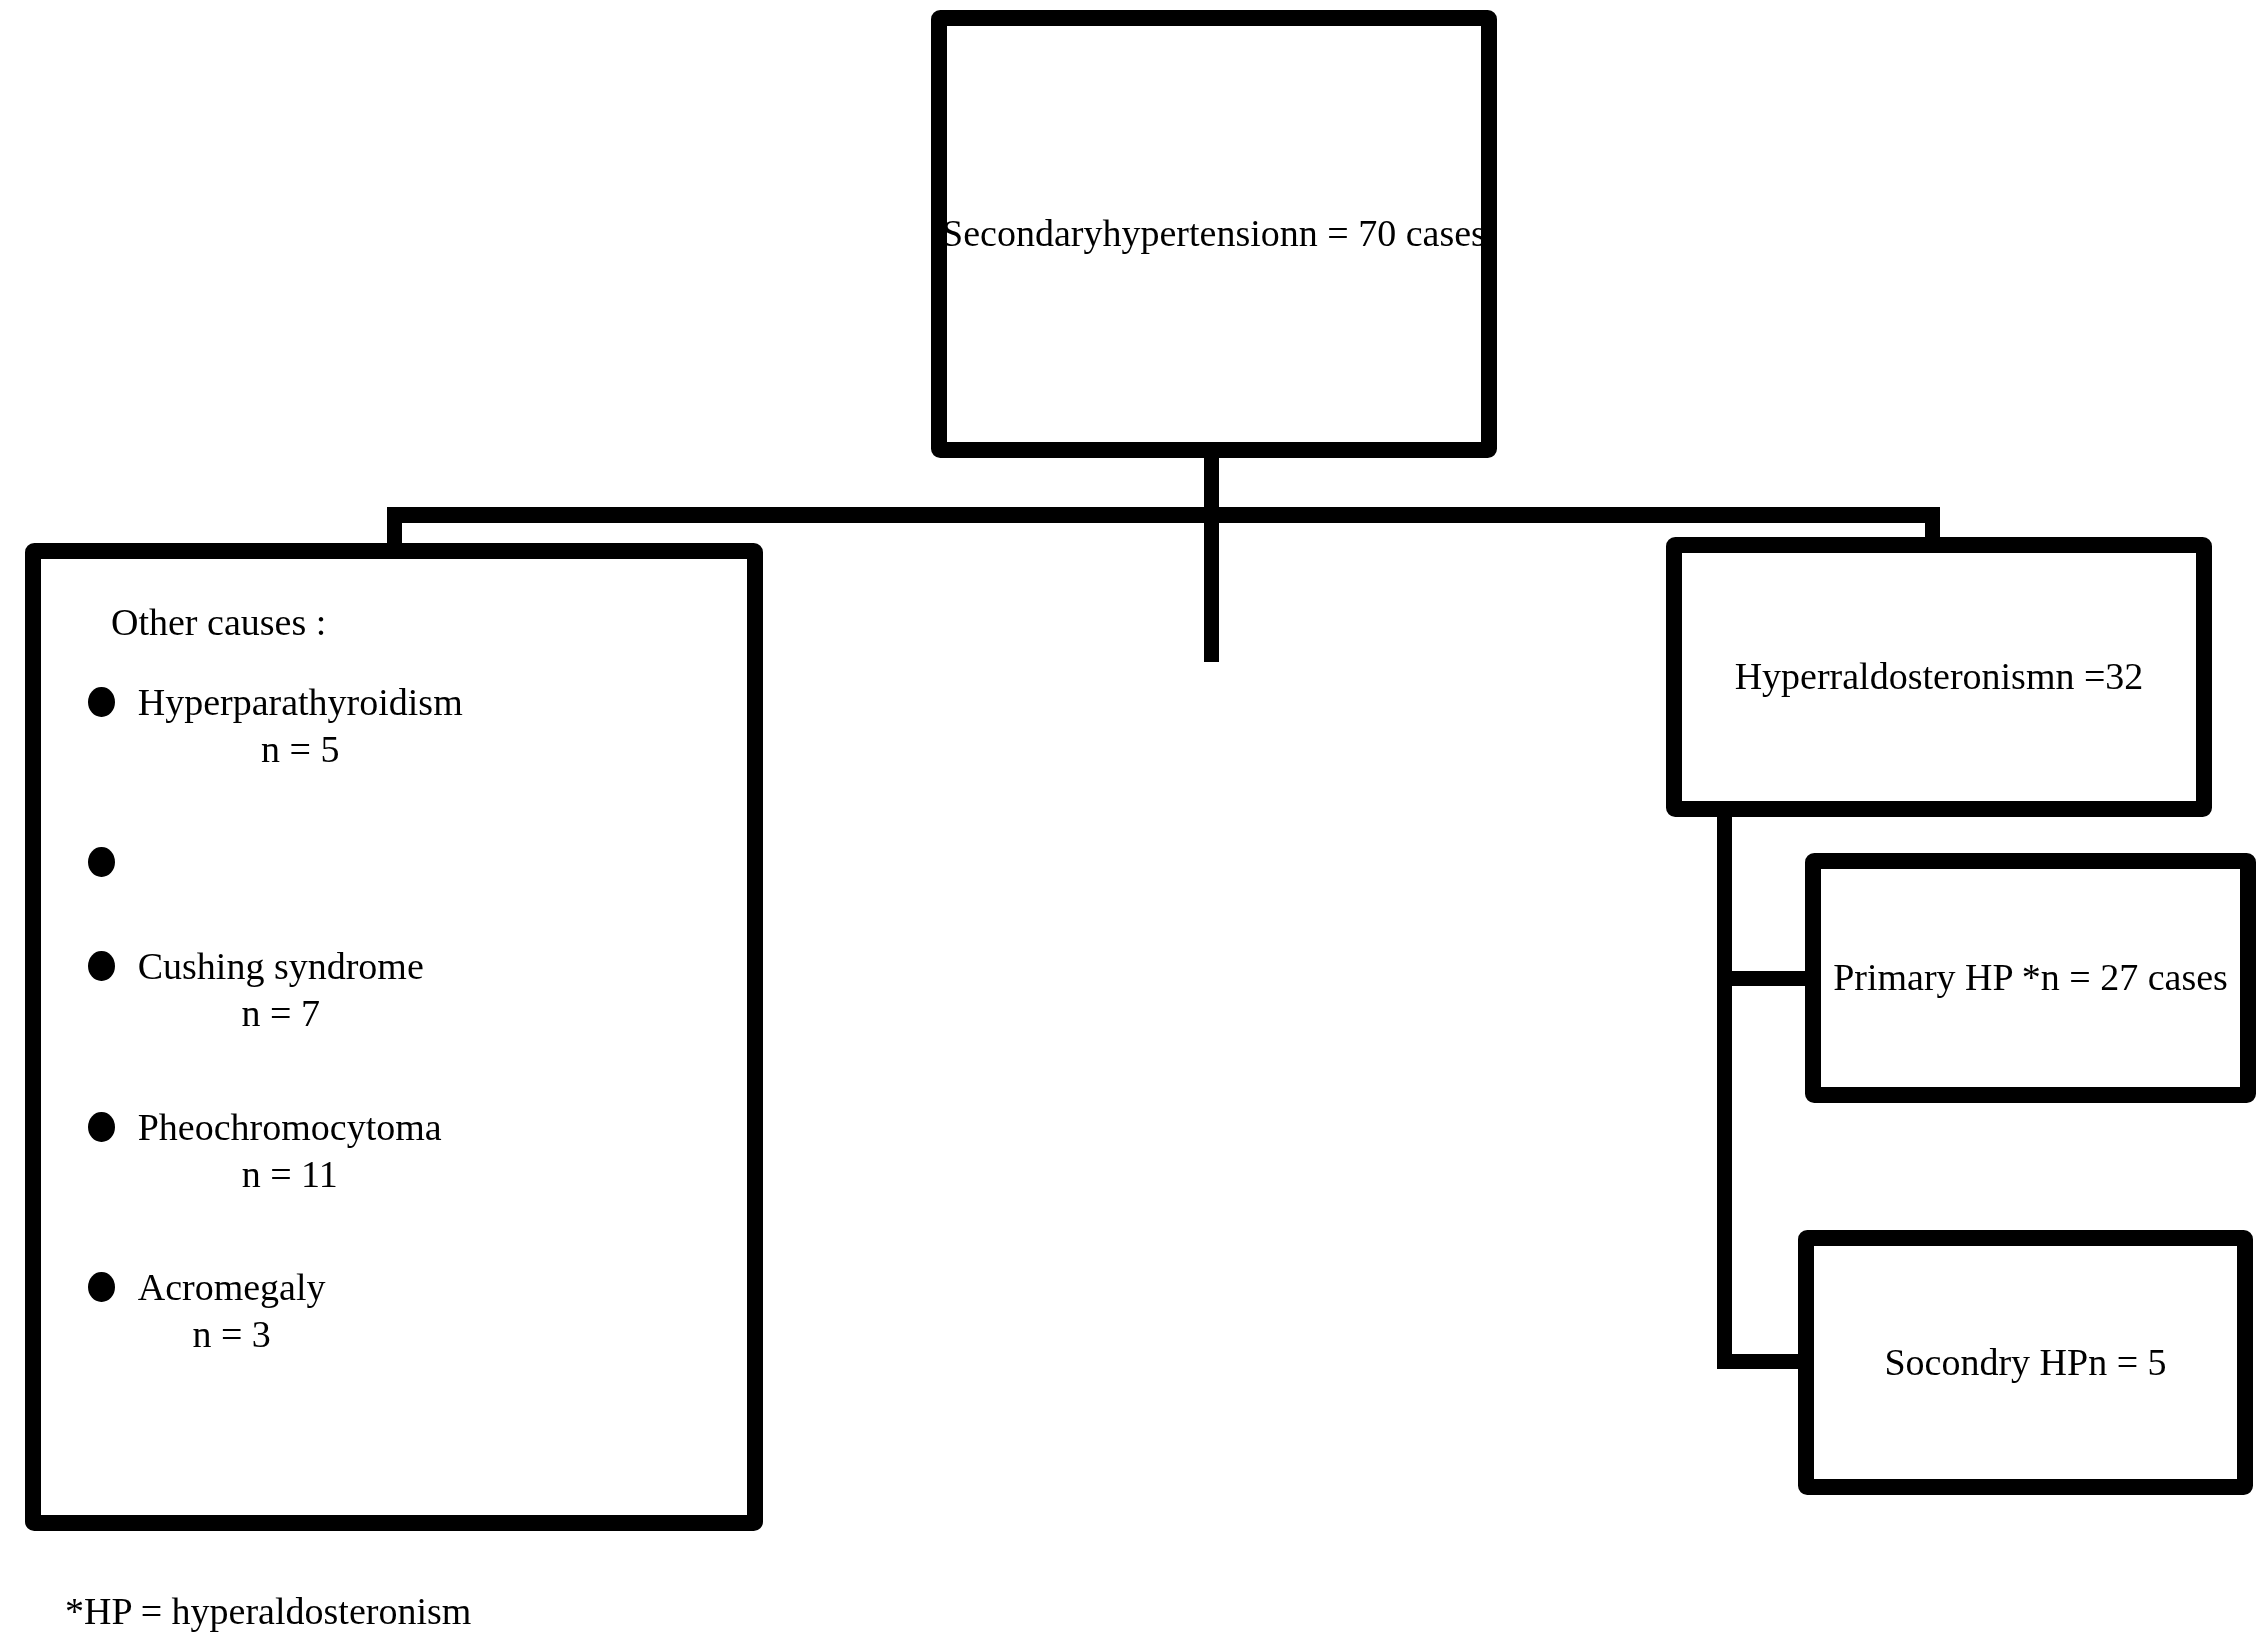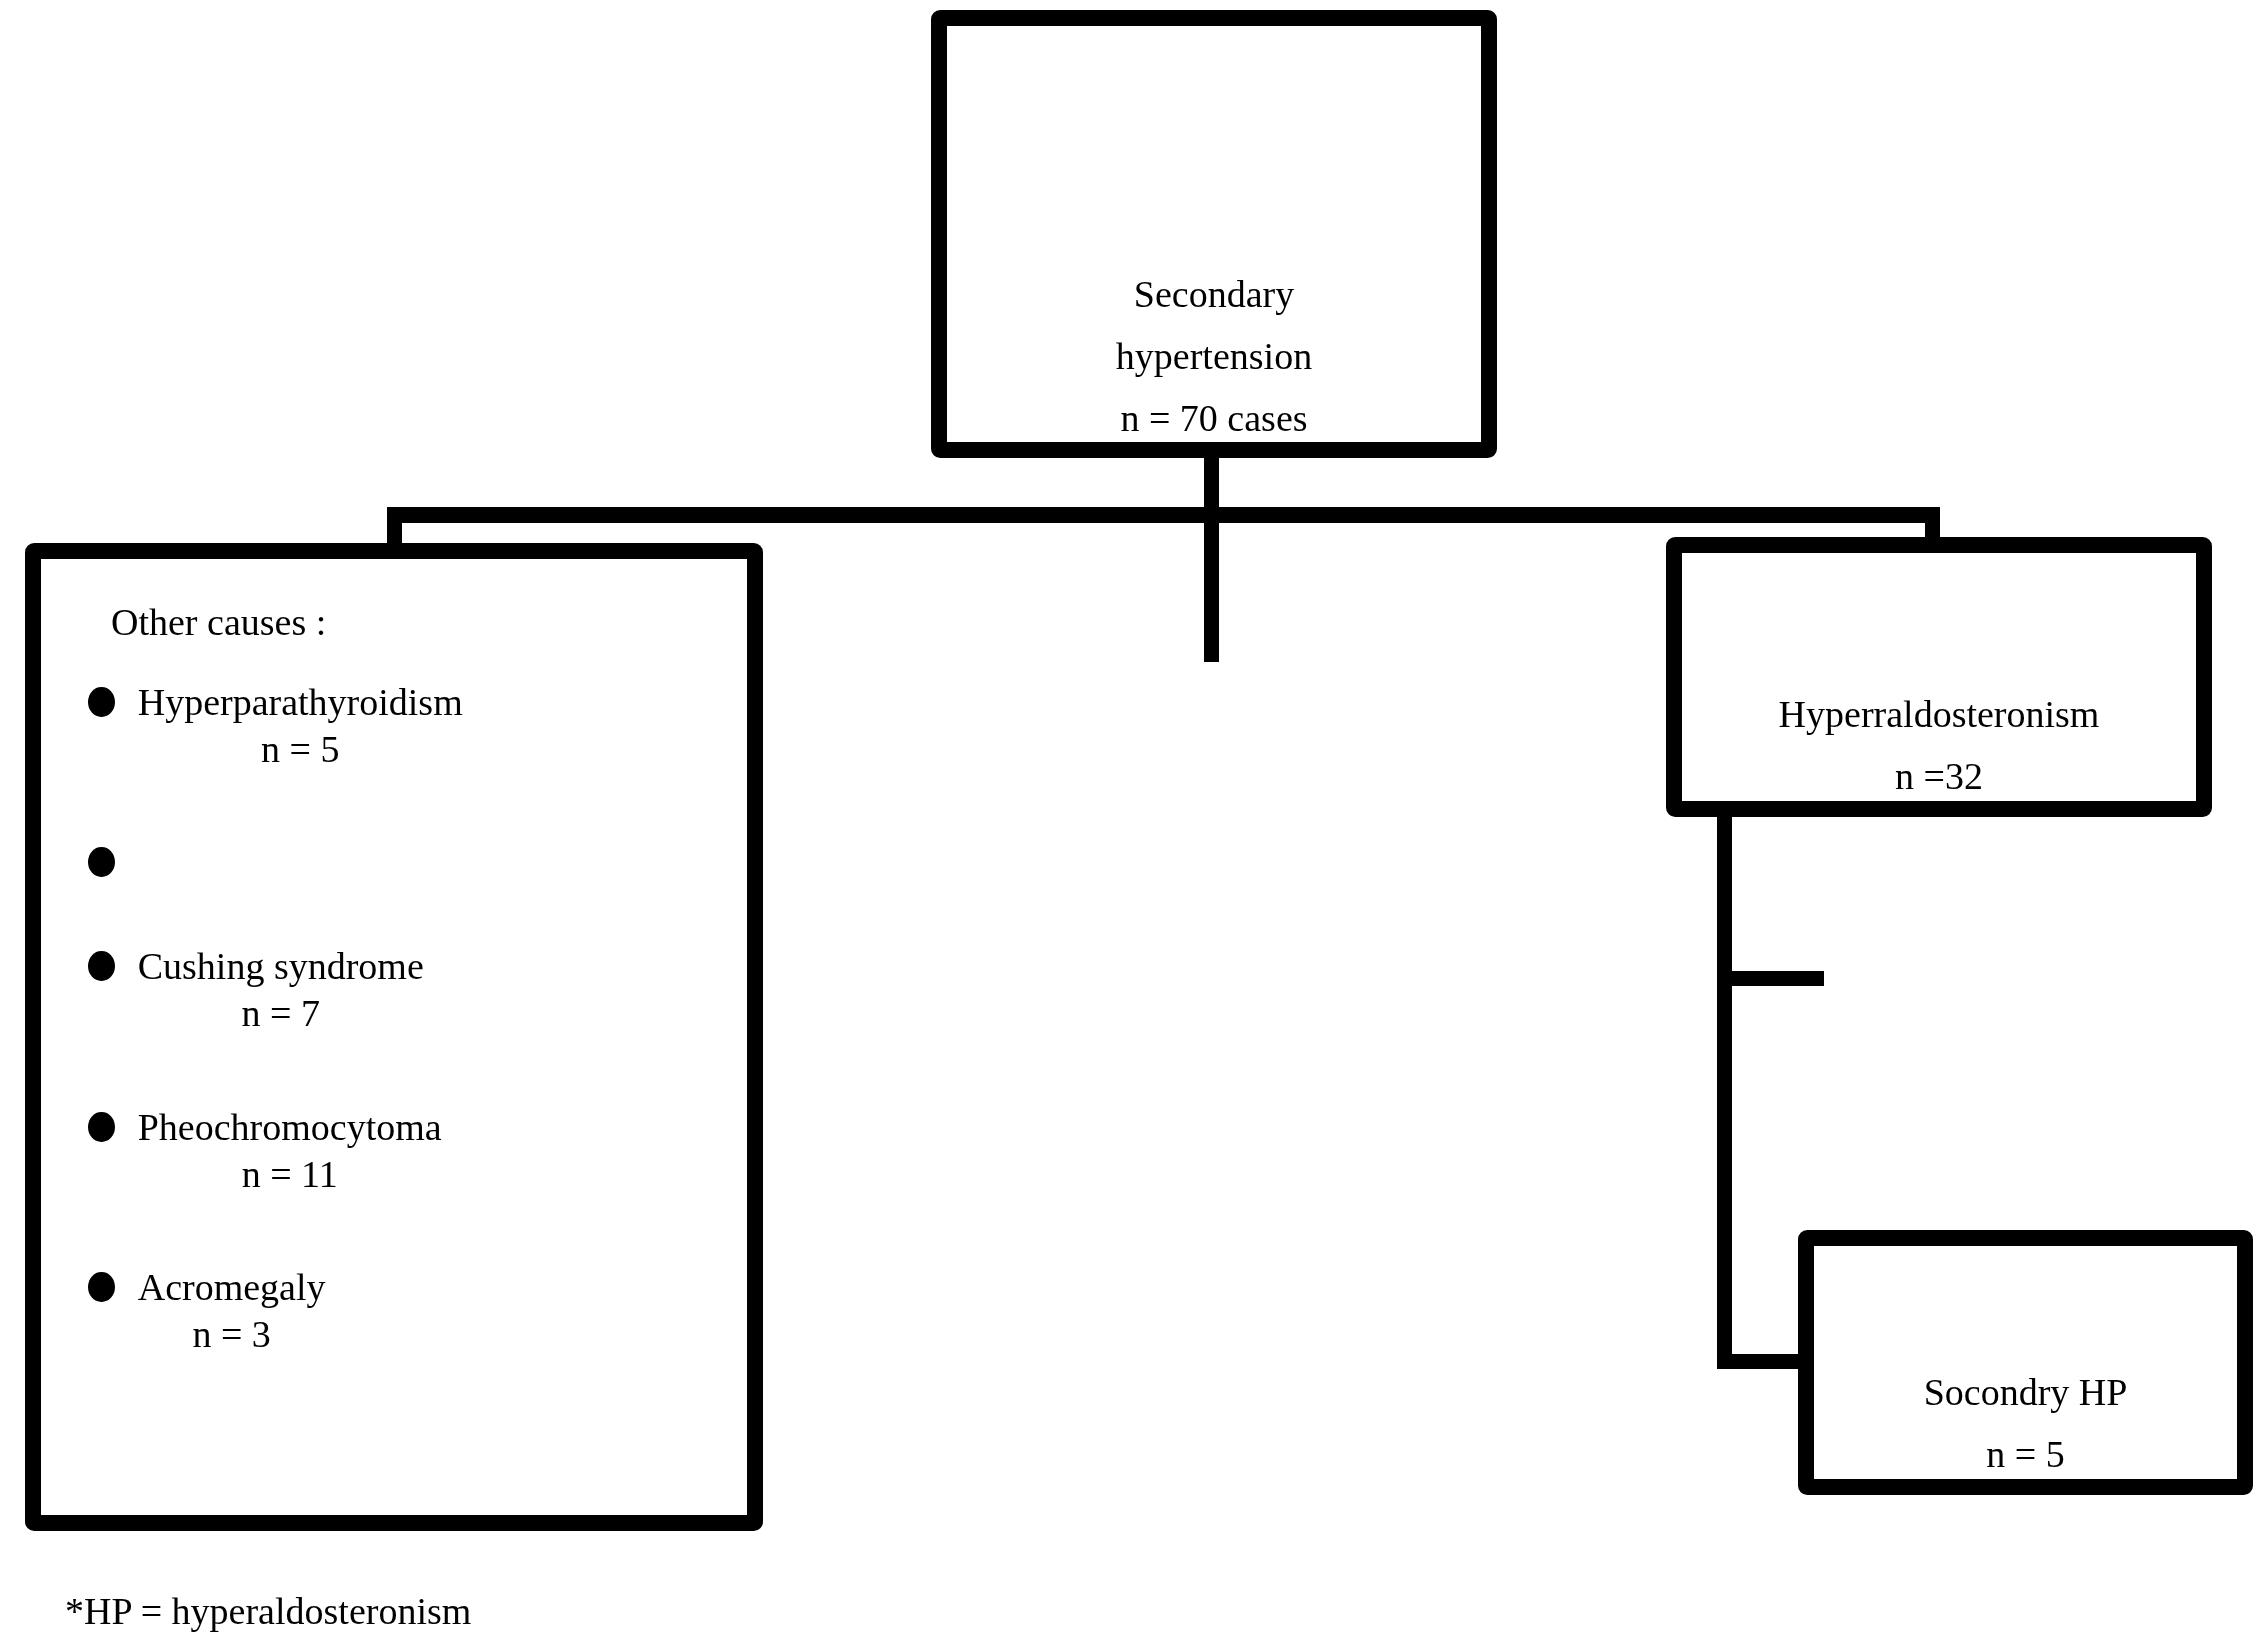--- a/index.html
+++ b/index.html
@@ -12,27 +12,26 @@
     color:#000000;
     overflow:hidden;
   }
   .box{
     position:absolute;
     box-sizing:border-box;
     border:16px solid #000000;
     border-radius:9.2px;
     background:#ffffff;
     display:flex;
-    flex-direction:column;
+    flex-direction:row;
     align-items:center;
-    justify-content:flex-end;
+    justify-content:center;
     text-align:center;
     font-size:38px;
     line-height:1.26;
-    gap:14px;
   }
   .conn{position:absolute;background:#000000;}
   
   .node-root       {left:931px; top:10.4px;   width:566px;  height:448px;}
   .node-other      {left:25px;   top:543px;  width:738px; height:988px;
                     display:block; text-align:left;
                     padding:40px 17.3px 0 46px;}
   .node-incident   {left:939px; top:643px; width:550px;  height:329px;}
   .node-hyper      {left:1666px; top:537px;  width:546px;  height:280px;}
   .node-primary    {left:1805px; top:853px; width:451px;  height:250px;}
@@ -125,20 +124,24 @@
       </span>
     </div>
   </div>
 
 
   <div class="box node-hyper">
     <div class="bl">Hyperraldosteronism</div>
     <div class="bl">n =32</div>
   </div>
 
+  <div class="box node-primary">
+    <div class="bl">Primary HP *</div>
+    <div class="bl">n = 27 cases</div>
+  </div>
 
   <div class="box node-secondary">
     <div class="bl">Socondry HP</div>
     <div class="bl">n = 5</div>
   </div>
 
   <div class="footnote">*HP = hyperaldosteronism</div>
 
 </div>
 

